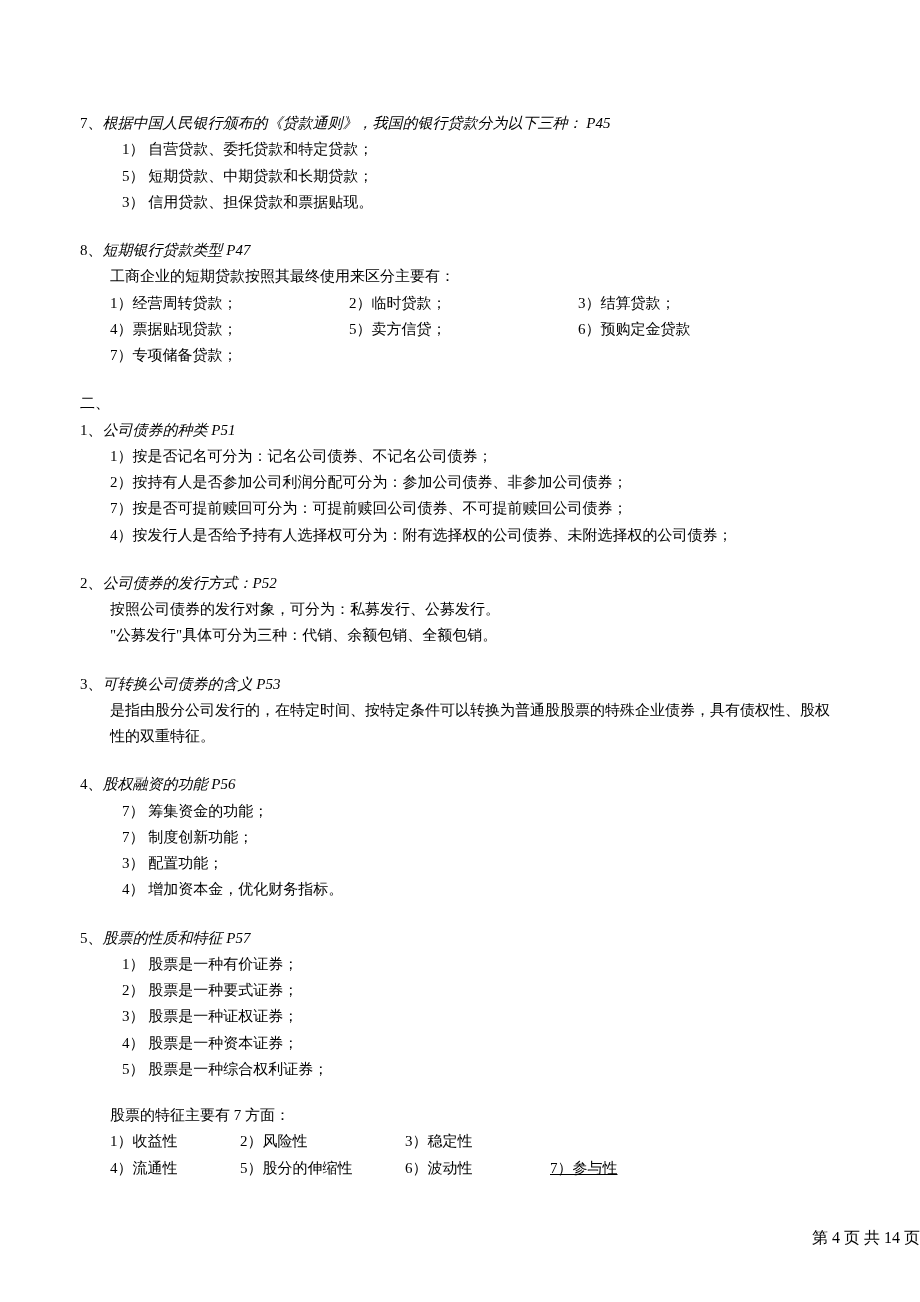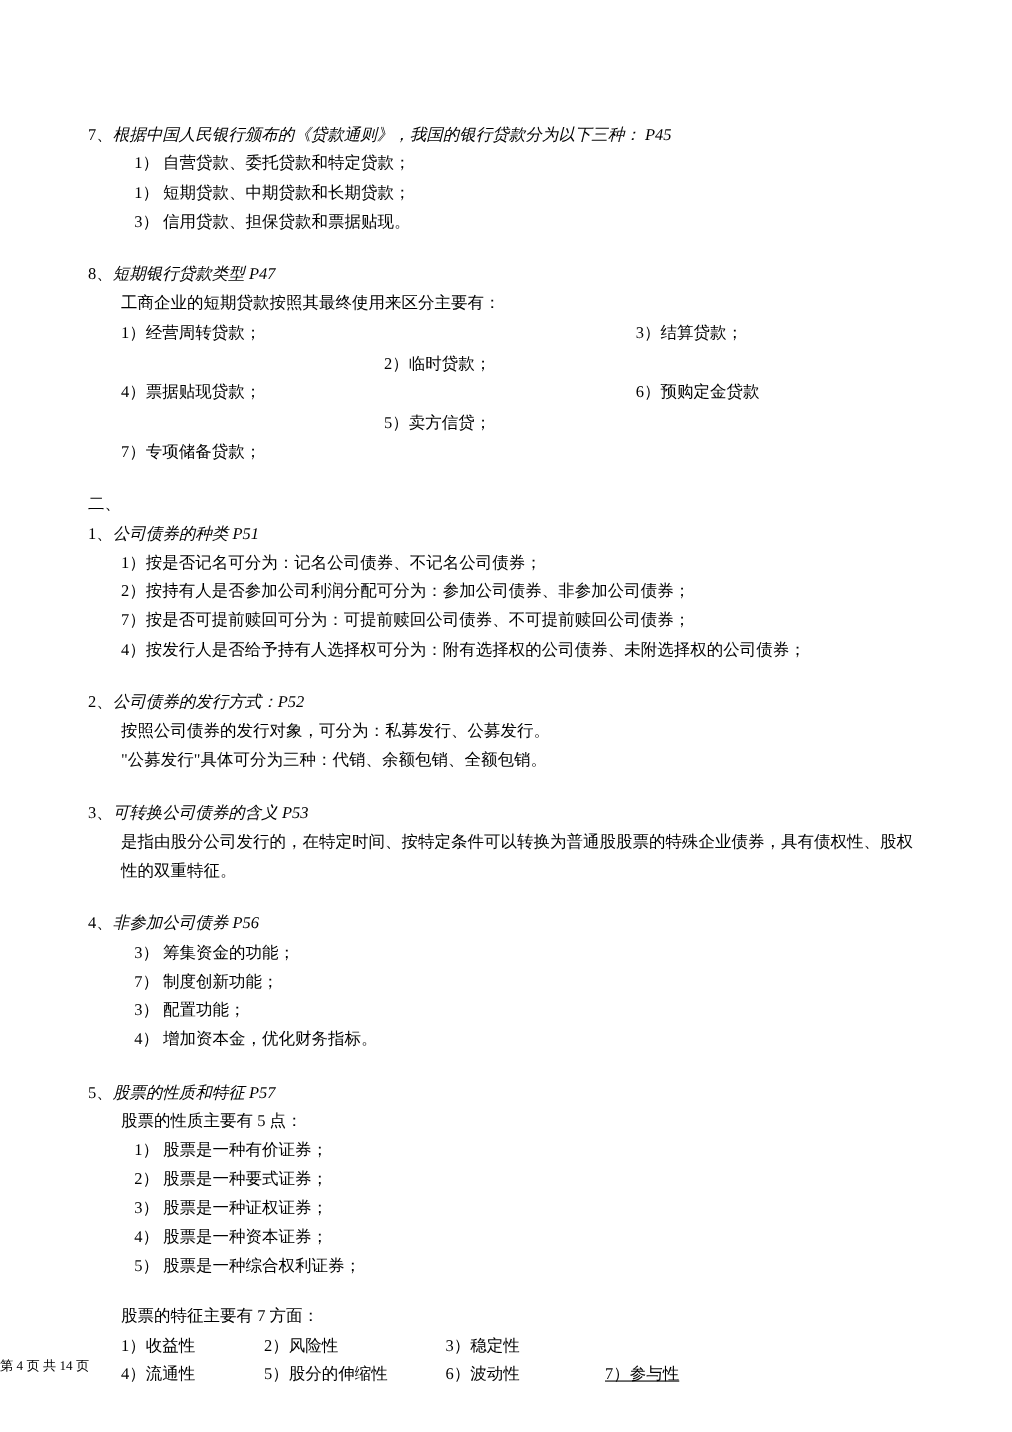--- a/index.html
+++ b/index.html
@@ -31,46 +31,46 @@
     .indent-2 {
       padding-left: 42px;
     }
     .block { margin-bottom: 22px; }
     .row {
       display: flex;
       padding-left: 30px;
       gap: 44px;
     }
     .col-a { flex: 0 0 195px; }
-    .col-b { flex: 0 0 185px; margin-top: 28px; }
+    .col-b { flex: 0 0 185px; }
     .col-c { flex: 0 0 160px; }
     .row2 { display: flex; padding-left: 30px; }
     .c1 { flex: 0 0 130px; }
     .c2 { flex: 0 0 165px; }
     .c3 { flex: 0 0 145px; }
     .c4 { flex: 0 0 auto; text-decoration: underline; }
     .footer {
       position: absolute;
       bottom: 50px;
       left: 0; right: 0;
-      text-align: left;
-      font-size: 12px;
+      text-align: right;
+      font-size: 16px;
     }
     .section-marker { margin-top: 18px; }
   </style>
 </head>
 <body>
 
 <div class="block">
   <div class="num-line">
     <span class="num">7、</span>
     <span class="content">根据中国人民银行颁布的《贷款通则》，我国的银行贷款分为以下三种：  P45</span>
   </div>
   <div class="indent-2">1） 自营贷款、委托贷款和特定贷款；</div>
-  <div class="indent-2">1） 短期贷款、中期贷款和长期贷款；</div>
+  <div class="indent-2">5） 短期贷款、中期贷款和长期贷款；</div>
   <div class="indent-2">3） 信用贷款、担保贷款和票据贴现。</div>
 </div>
 
 <div class="block">
   <div class="num-line">
     <span class="num">8、</span>
     <span class="content">短期银行贷款类型  P47</span>
   </div>
   <div class="indent-1">工商企业的短期贷款按照其最终使用来区分主要有：</div>
   <div class="row">
@@ -112,34 +112,33 @@
   <div class="num-line">
     <span class="num">3、</span>
     <span class="content">可转换公司债券的含义  P53</span>
   </div>
   <div class="indent-1">是指由股分公司发行的，在特定时间、按特定条件可以转换为普通股股票的特殊企业债券，具有债权性、股权性的双重特征。</div>
 </div>
 
 <div class="block">
   <div class="num-line">
     <span class="num">4、</span>
-    <span class="content">非参加公司债券  P56</span>
+    <span class="content">股权融资的功能  P56</span>
   </div>
-  <div class="indent-2">3） 筹集资金的功能；</div>
+  <div class="indent-2">7） 筹集资金的功能；</div>
   <div class="indent-2">7） 制度创新功能；</div>
   <div class="indent-2">3） 配置功能；</div>
   <div class="indent-2">4） 增加资本金，优化财务指标。</div>
 </div>
 
 <div class="block">
   <div class="num-line">
     <span class="num">5、</span>
     <span class="content">股票的性质和特征  P57</span>
   </div>
-  <div class="indent-1">股票的性质主要有 5 点：</div>
   <div class="indent-2">1） 股票是一种有价证券；</div>
   <div class="indent-2">2） 股票是一种要式证券；</div>
   <div class="indent-2">3） 股票是一种证权证券；</div>
   <div class="indent-2">4） 股票是一种资本证券；</div>
   <div class="indent-2">5） 股票是一种综合权利证券；</div>
   <div style="height:20px;"></div>
   <div class="indent-1">股票的特征主要有 7 方面：</div>
   <div class="row2">
     <span class="c1">1）收益性</span>
     <span class="c2">2）风险性</span>

